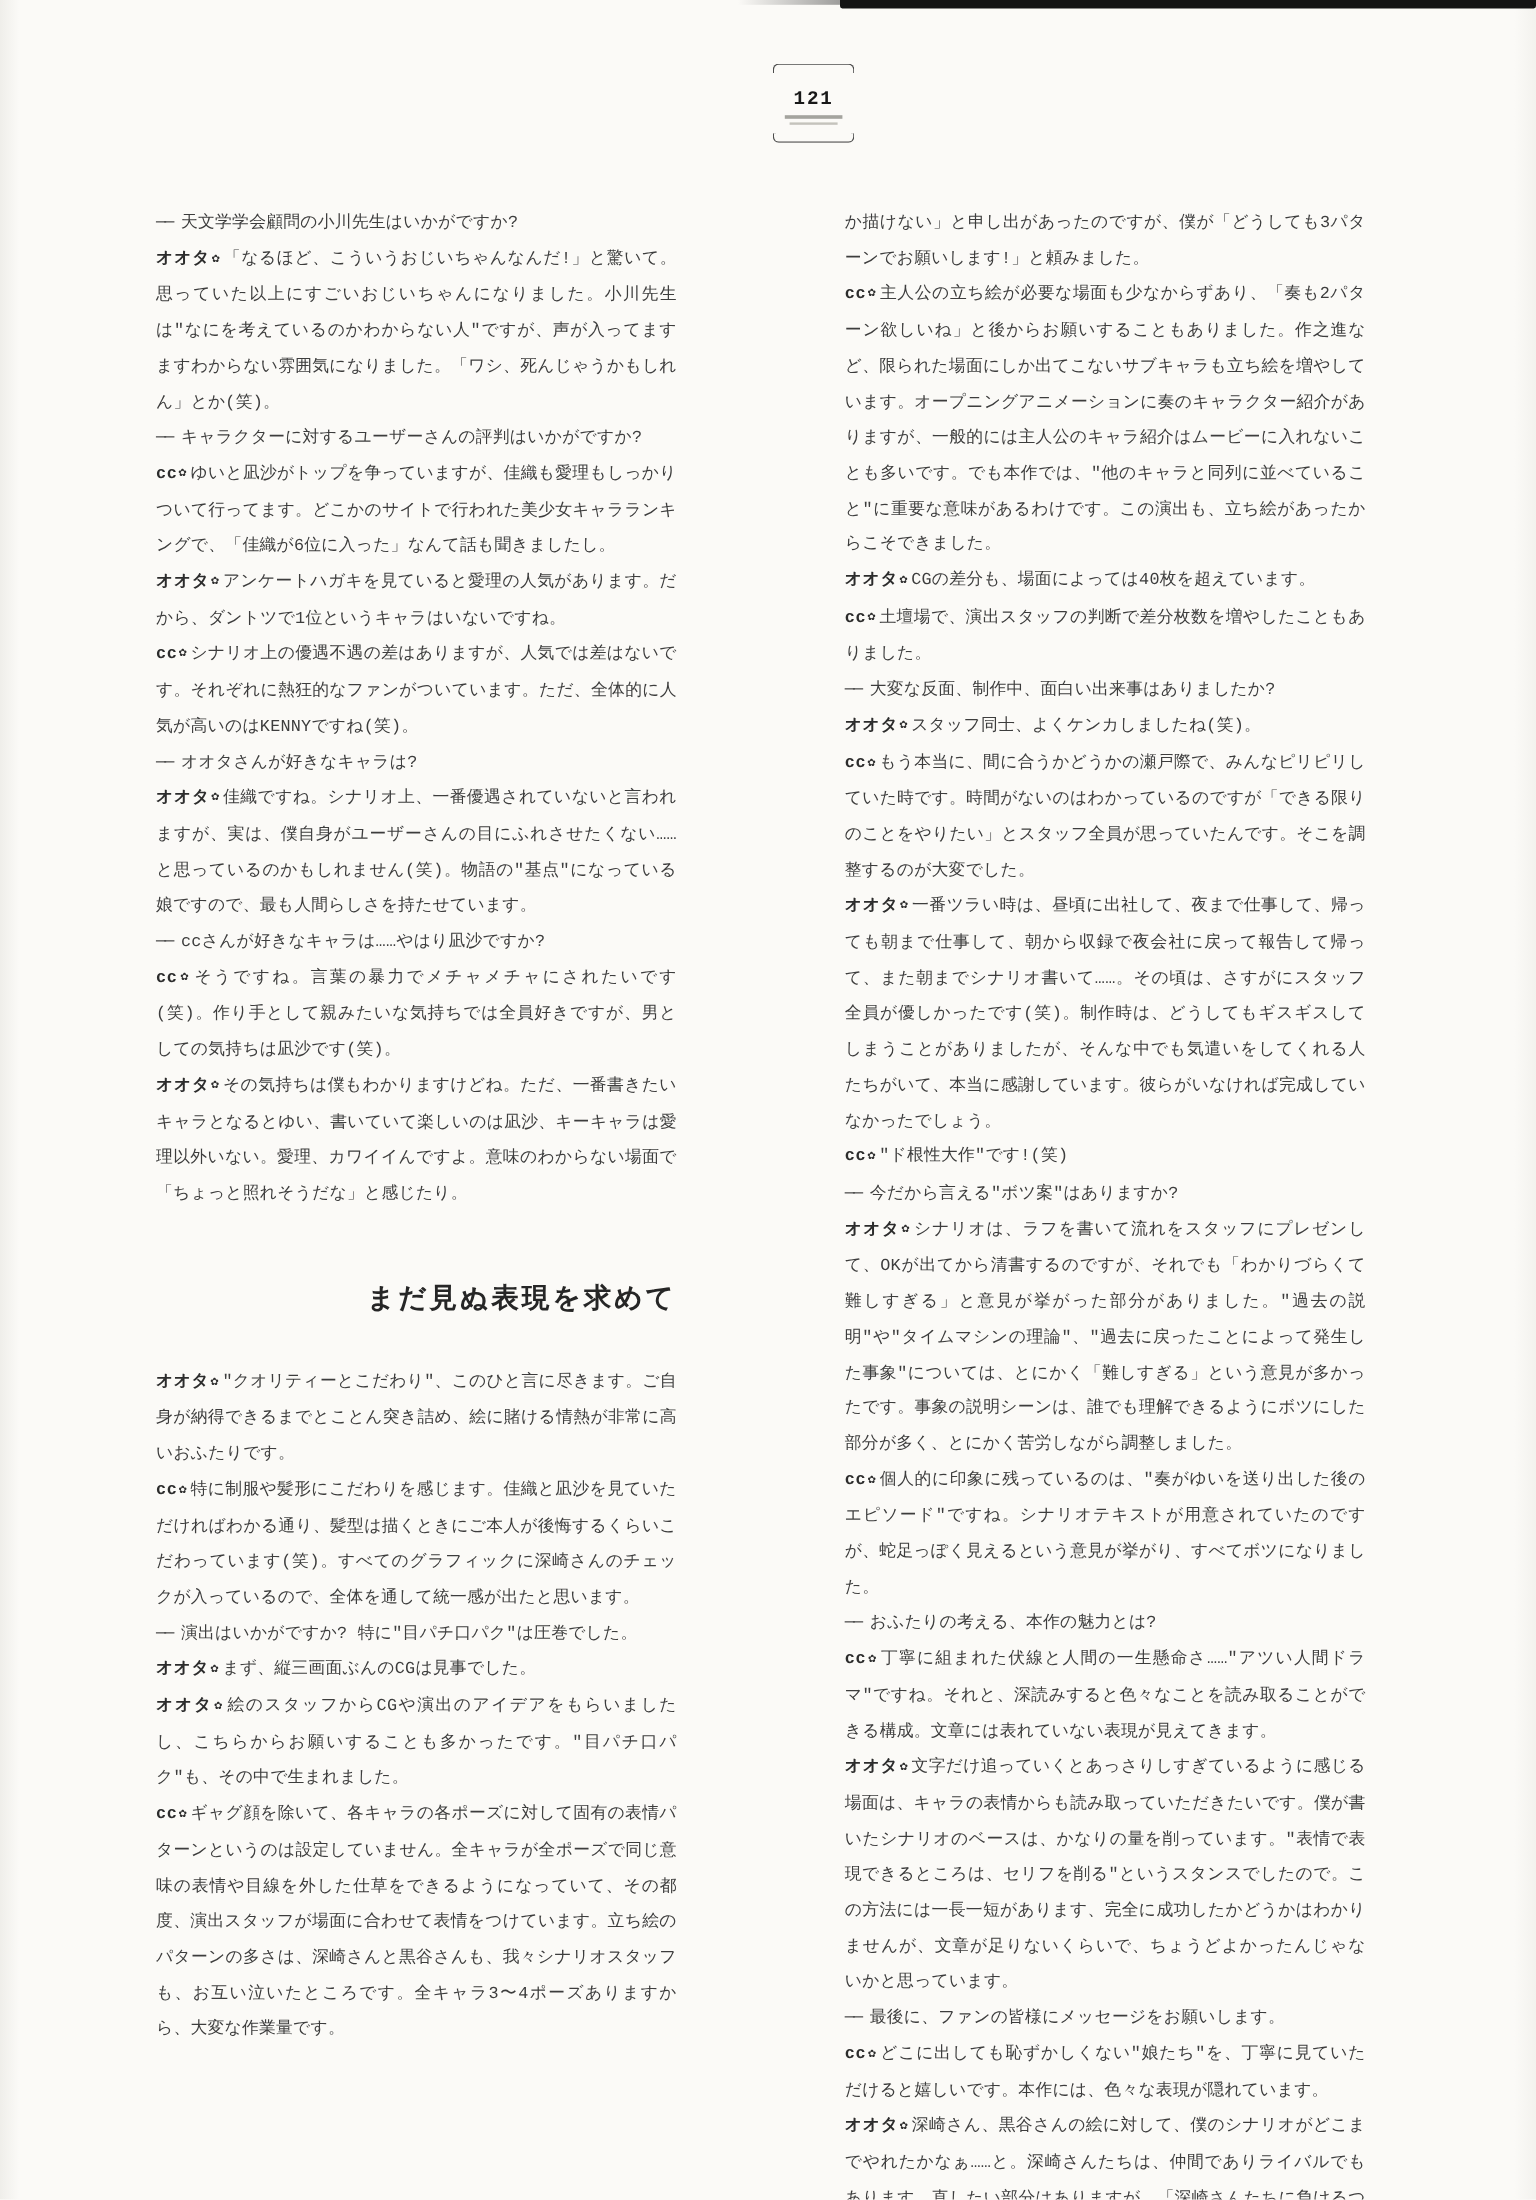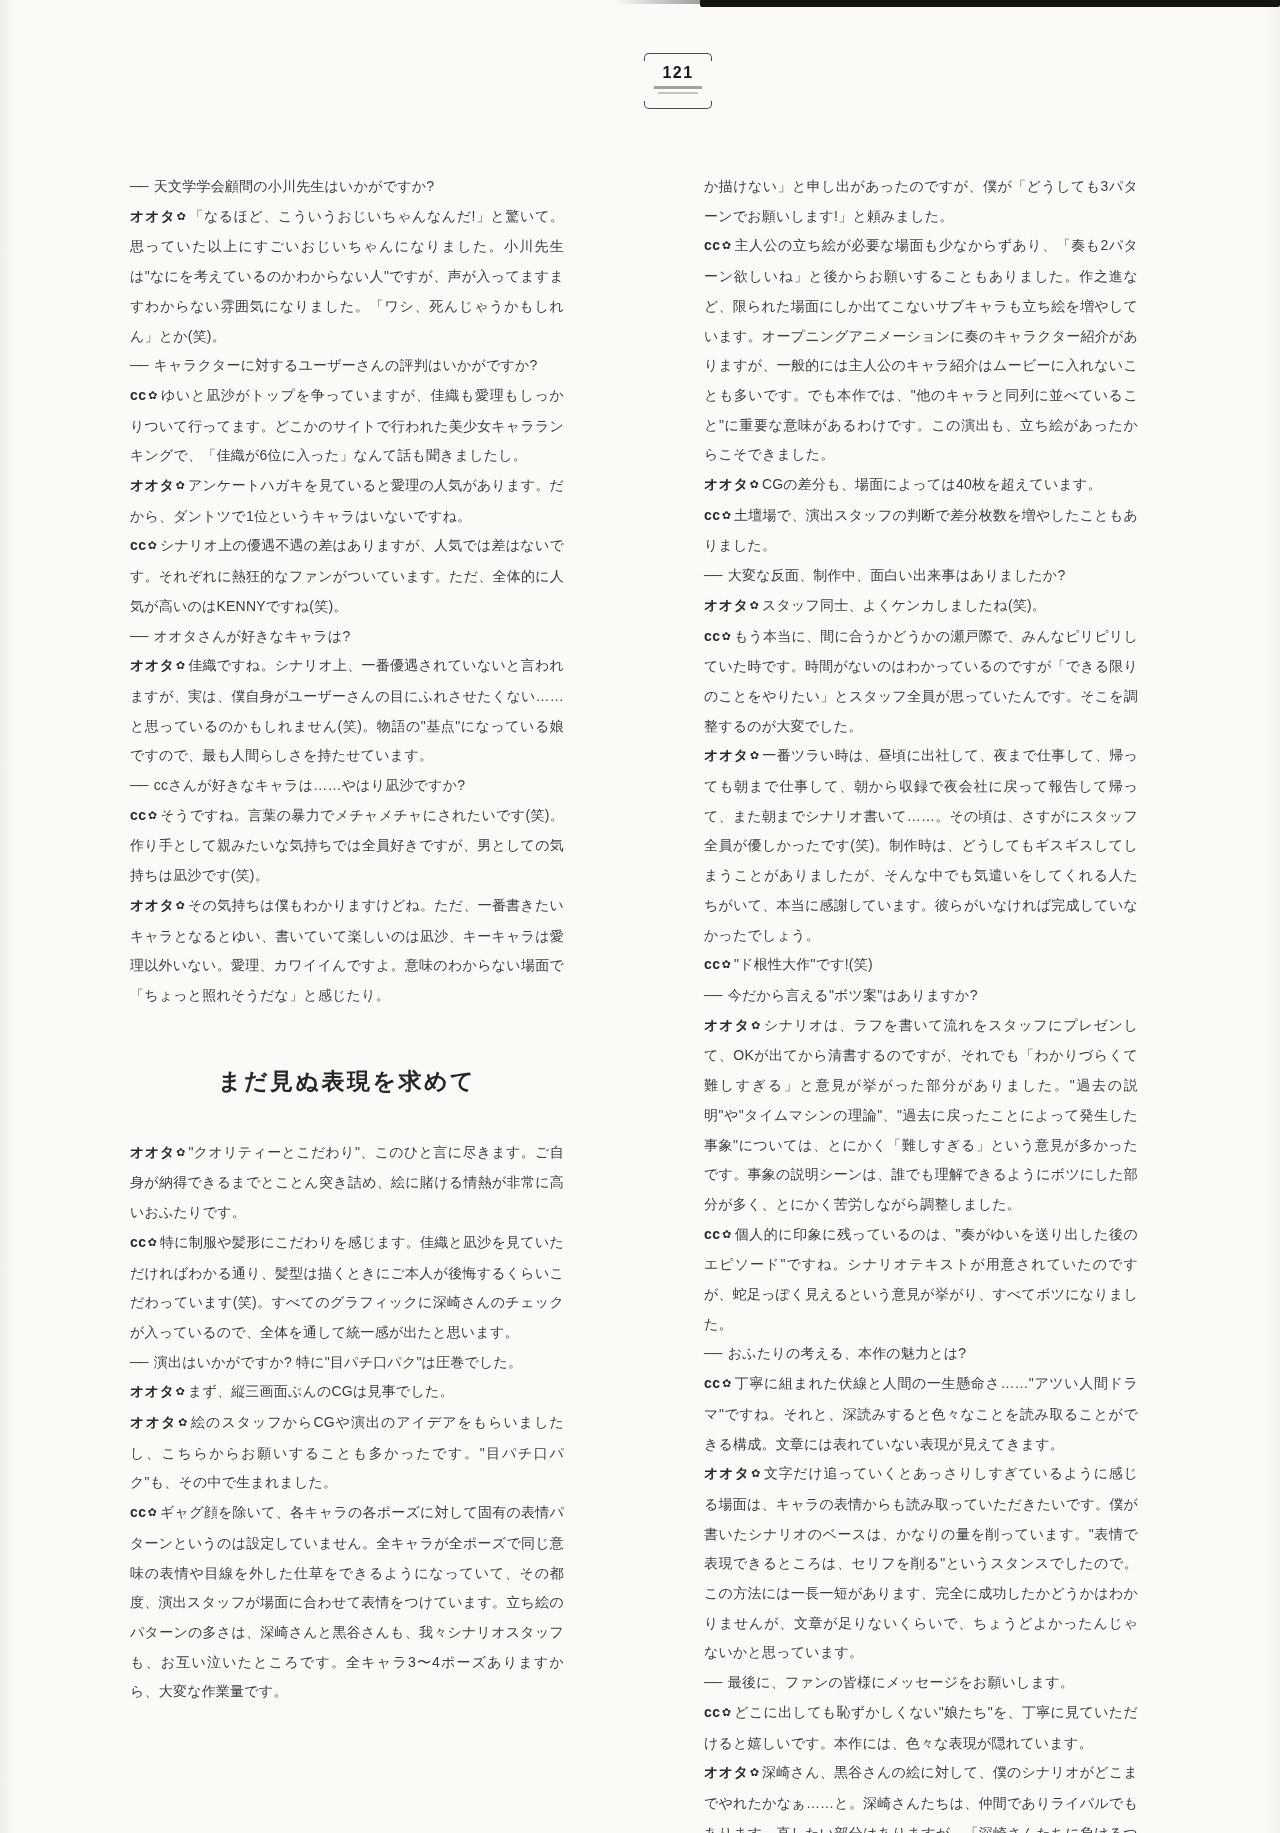--- a/index.html
+++ b/index.html
@@ -21,40 +21,40 @@
     position:absolute;top:0;left:615px;width:85px;height:4px;
     background:linear-gradient(90deg,rgba(80,80,80,0),rgba(80,80,80,.55));
   }
   
   .pagenum{
     position:absolute;top:53px;left:644px;width:68px;text-align:center;color:#1d1d1d;
   }
   .bracket-top{height:7px;border:1.3px solid #4c4c4c;border-bottom:none;border-radius:5px 5px 0 0;}
   .bracket-bottom{height:7px;border:1.3px solid #4c4c4c;border-top:none;border-radius:0 0 5px 5px;margin-top:7px;}
   .pagenum .num{
-    display:block;margin-top:3px;font-size:16px;font-weight:bold;letter-spacing:1.5px;color:#181818;
+    display:block;margin-top:13px;font-size:16px;font-weight:bold;letter-spacing:1.5px;color:#181818;font-family:Liberation Mono, monospace;
   }
   .cap1{width:48px;height:3px;background:#a4a49e;margin:4px auto 0;}
   .cap2{width:40px;height:2px;background:#c4c3bc;margin:3px auto 0;}
 
   
   .col{
     position:absolute;top:172px;width:434px;
     font-size:14px;line-height:29.7px;letter-spacing:.2px;
     color:#3d3d3d;text-align:justify;
   }
   .col-left{left:130px;}
   .col-right{left:704px;}
-  .col p{margin:0;}
+  .col p{margin:0;font-family:Liberation Mono, monospace;}
   .q .dash{letter-spacing:-1.5px;margin-right:7px;color:#444;}
   .spk{font-weight:bold;color:#2c2c2c;letter-spacing:.5px;}
   .mark{font-size:11px;margin:0 3px 0 1px;position:relative;top:-1px;color:#2c2c2c;}
   h2.section{
     font-size:23px;font-weight:bold;color:#262626;letter-spacing:2.5px;
-    margin:55px 0 42px 0;line-height:30px;text-align:center;
+    margin:55px 0 42px 0;line-height:30px;text-align:right;
   }
 </style>
 </head>
 <body>
 
 <div class="page">
 
   <div class="topbar-fade"></div>
   <div class="topbar"></div>
 

